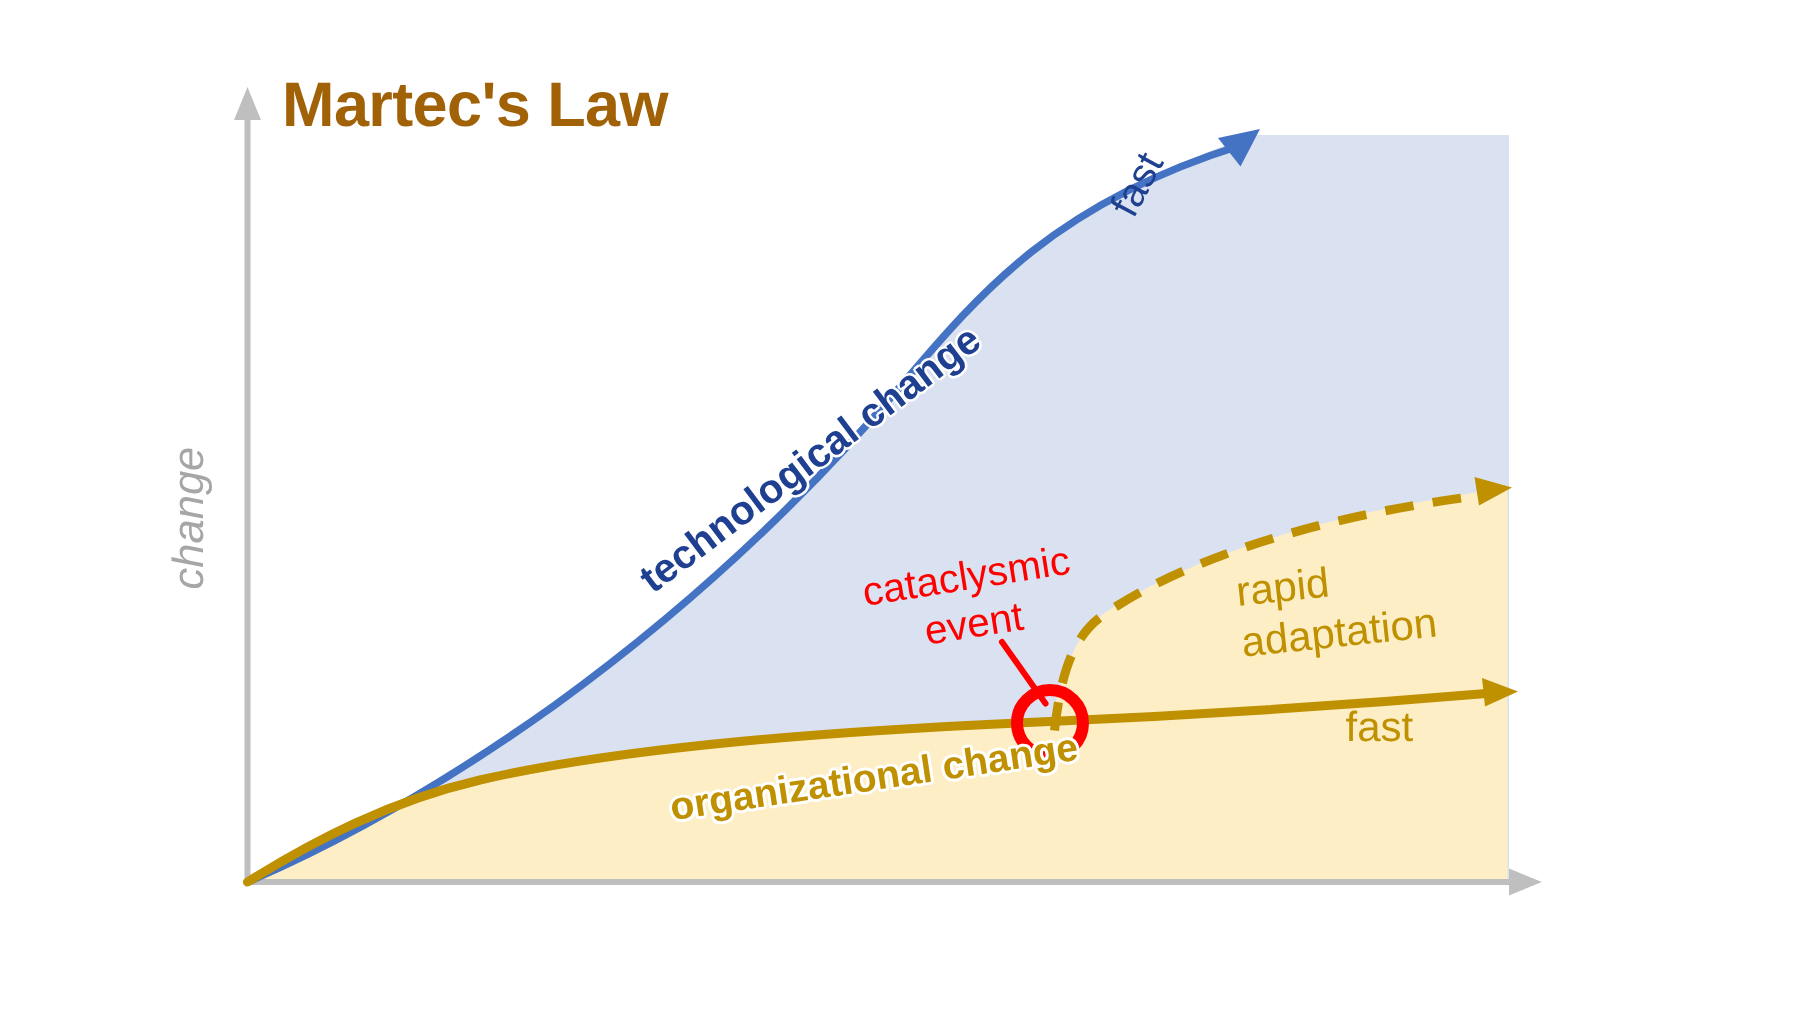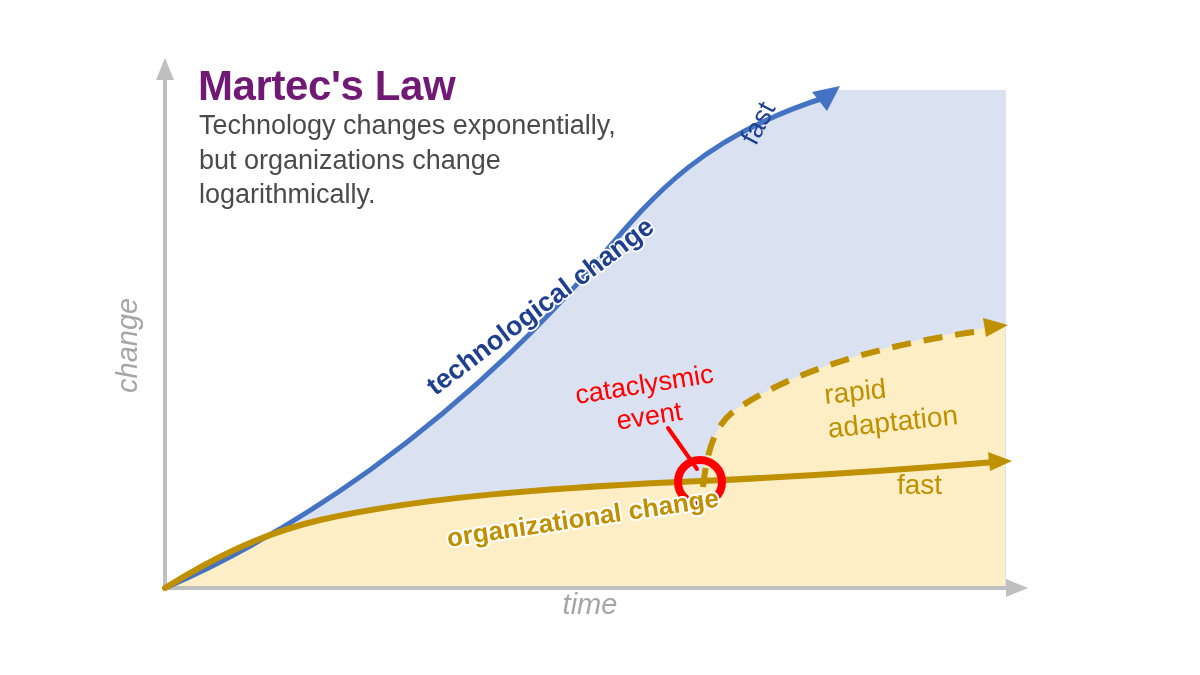--- a/index.html
+++ b/index.html
@@ -27,27 +27,26 @@
     height: 675px;
   }
   .txt {
     position: absolute;
     white-space: pre;
     line-height: 1.06;
   }
 
   
   #title {
-    left: 198px;
+    left: 188px;
     top: 48px;
     font-size: 42px;
     font-weight: bold;
-    color: #701a75;
+    color: #a16207;
     letter-spacing: -0.4px;
-    margin-top: 16px;
   }
   #subtitle {
     left: 199px;
     top: 108px;
     font-size: 27px;
     font-weight: 400;
     color: #4a4a4a;
     line-height: 1.28;
   }
 
@@ -190,27 +189,23 @@
     </g>
 
     <g>
       <line x1="668" y1="428" x2="697" y2="469" stroke="#ff0000" stroke-width="4" stroke-linecap="round"></line>
       <circle cx="700" cy="482" r="22" fill="none" stroke="#ff0000" stroke-width="8"></circle>
     </g>
   </svg>
 
   <div class="txt" id="title">Martec's Law</div>
 
-  <div class="txt" id="subtitle">Technology changes exponentially,
-but organizations change
-logarithmically.</div>
 
   <div class="txt" id="ylabel">change</div>
 
-  <div class="txt" id="xlabel">time</div>
 
   <div class="txt" id="tech-label">technological change</div>
 
   <div class="txt" id="org-label">organizational change</div>
 
   <div class="txt" id="fast-label">fast</div>
 
   <div class="txt" id="slow-label">fast</div>
 
   <div class="txt" id="rapid-label">rapid

